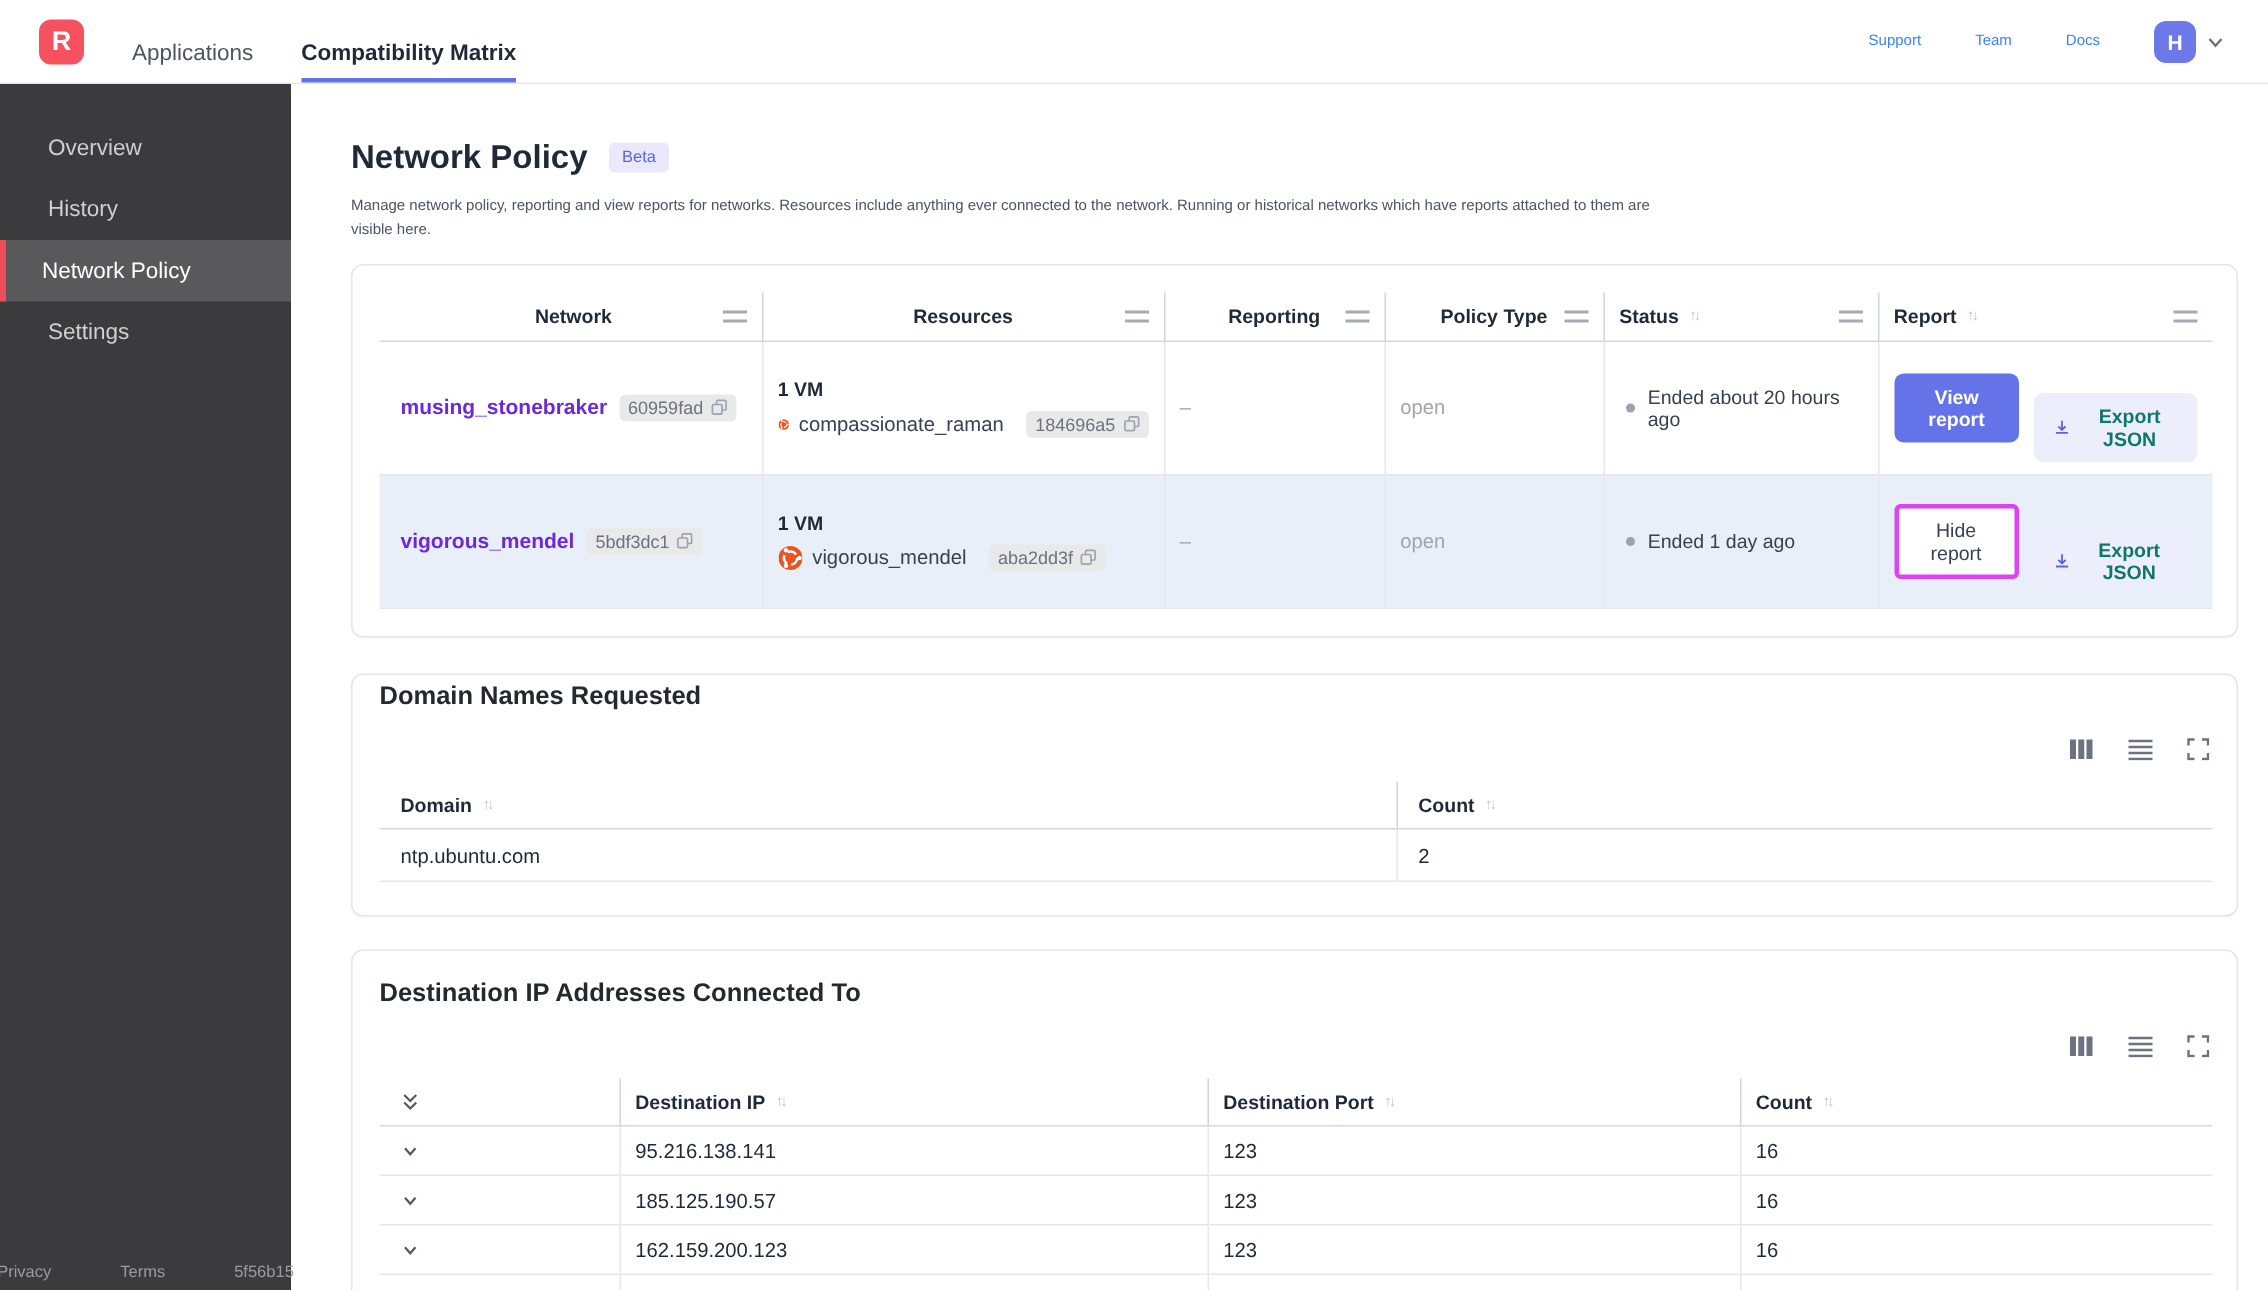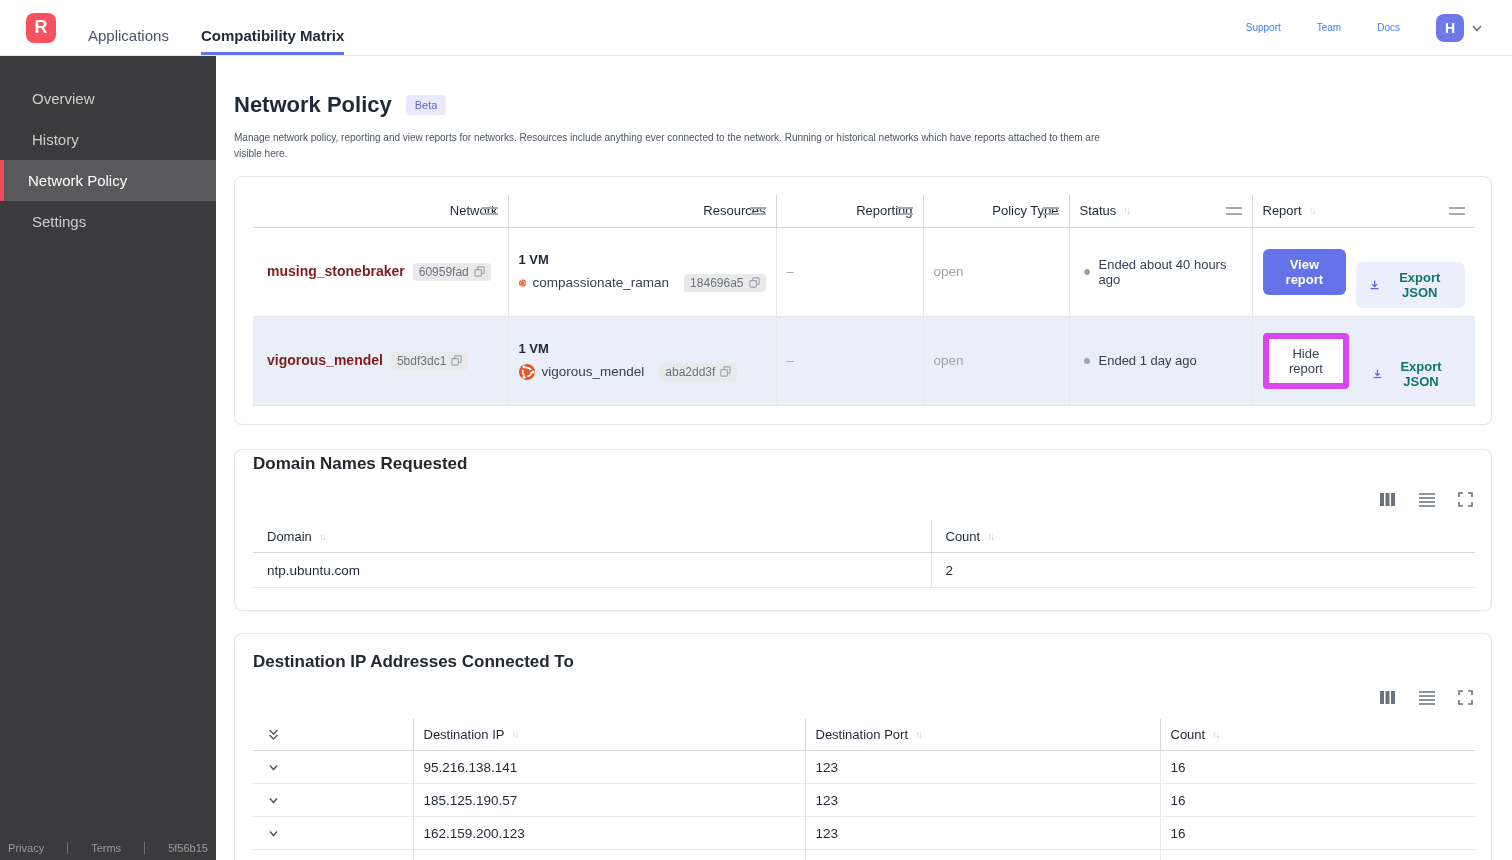--- a/index.html
+++ b/index.html
@@ -16,21 +16,21 @@
   .nav-tab { display:flex; align-items:center; margin-right:32px; font-size:15px;
     color:#4b5563; cursor:pointer; border-bottom:3px solid transparent; padding-top:18px; }
   .nav-tab.active { color:#1f2937; font-weight:bold; border-bottom-color:#6573e8; }
   .nav-right { margin-left:auto; display:flex; align-items:center; margin-right:28px; }
   .nav-link { font-size:10px; color:#3b82f6; margin-right:36px; cursor:pointer; }
   .avatar { width:28px; height:28px; border-radius:8px; background:#6d79e8; color:#fff;
     font-size:14px; font-weight:bold; display:flex; align-items:center; justify-content:center; }
   .nav-caret { margin-left:6px; color:#6b7280; display:flex; align-items:center; }
 
   
-  .sidebar { position:absolute; left:0; top:56px; bottom:0; width:216px; background:#3b3b3d; }
+  .sidebar { position:absolute; left:0; top:56px; bottom:0; width:194px; background:#3b3b3d; }
   .side-list { padding-top:22px; }
   .side-item { height:41px; display:flex; align-items:center; padding-left:28px;
     font-size:15px; color:#cfcfcf; cursor:pointer; border-left:4px solid transparent; }
   .side-item.active { background:#59595c; color:#fff; border-left-color:#ee4c5a; padding-left:24px; }
   .side-footer { position:absolute; bottom:6px; left:0; right:0; display:flex;
     align-items:center; justify-content:center; font-size:11px; color:#9b9b9b;gap:14px; }
   .side-footer .sep { width:1px; height:12px; background:#6f6f71; margin:0 9px; }
   .side-footer span { cursor:default; }
   .side-footer .lnk { cursor:pointer; }
 
@@ -47,46 +47,46 @@
     box-shadow:0 1px 2px rgba(0,0,0,.03); }
   .card-1 { margin-top:14px; padding:18px; }
   .card-2 { margin-top:24px; padding:4px 18px 22px 18px; }
   .card-3 { margin-top:22px; padding:18px; height:600px; overflow:hidden; }
   .card-title { font-size:17px; font-weight:bold; color:#24292f; }
   .card-toolbar { display:flex; justify-content:flex-end; align-items:center; gap:22px;
     margin-top:18px; margin-bottom:14px; color:#6b7280; }
   .tool-icon { cursor:pointer; display:flex; }
 
   table { border-collapse:collapse; width:100%; table-layout:fixed; }
-  th { text-align:right; font-size:13px; font-weight:normal; color:#1f2937;
+  th { text-align:center; font-size:13px; font-weight:bold; color:#1f2937;
     padding:8px 10px; border-bottom:1px solid #d7d7db; position:relative; height:32px; }
   .th-inner { display:flex; align-items:center; gap:7px; }
   .handle { position:absolute; right:10px; top:50%; margin-top:-4px; width:16px; height:8px;
     border-top:2px solid #a6abb3; border-bottom:2px solid #a6abb3; cursor:col-resize; }
   th.sep { border-right:1px solid #d1d5db; }
   .sort { font-size:10px; color:#c3c7cd; letter-spacing:-2px; cursor:pointer; }
   td { font-size:13.5px; color:#1f2937; padding:8px 10px; border-bottom:1px solid #e5e7eb; }
   td.sep { border-right:1px solid #e5e7eb; }
   .t1 td { height:55px; }
   .t1 tr.selected td { background:#e9eff9; }
   .pad14 { padding-left:14px; }
 
-  .net-name { font-weight:bold; font-size:14px; color:#7f1d1d; }
+  .net-name { font-weight:bold; font-size:14px; color:#6d28d9; }
   .hash-pill { display:inline-flex; align-items:center; gap:5px; background:#e9e9ea;
     color:#6b7280; font-size:12px; border-radius:4px; padding:2px 6px; margin-left:8px; cursor:pointer; }
   .vm-line { font-weight:bold; font-size:13px; }
   .res-line { display:flex; align-items:center; gap:7px; margin-top:7px; font-size:13.5px; color:#374151; }
   .muted { color:#a1a5ab; }
   .status-cell { display:flex; align-items:center; gap:9px; color:#374151; font-size:13px; }
   .dot { width:6px; height:6px; border-radius:50%; background:#9ca3af; flex:none; }
 
   .btn { display:inline-flex; align-items:center; gap:7px; font-size:13px; font-weight:bold;
     border-radius:6px; padding:8px 13px; cursor:pointer; border:none; font-family:inherit; }
   .btn-primary { background:#6573e8; color:#fff; }
-  .btn-outline { background:#fff; color:#374151; border:6px solid #d946ef; border-radius:4px;
+  .btn-outline { background:#fff; color:#374151; border:3px solid #d946ef; border-radius:4px;
     font-weight:normal; padding:7px 12px;text-align:center; }
   .btn-soft { background:#eceefb; color:#0f766e; margin-left:10px;margin-top:26px; }
   .report-cell { display:flex; align-items:center; }
 
   .t2 td { height:35px; }
   .t3 th { height:30px; }
   .t3 td { height:33px; padding-top:6px; padding-bottom:6px; }
   .chev { color:#555a61; display:flex; }
   .dbl-chev { color:#555a61; display:flex; }
   svg { display:block; }
@@ -202,21 +202,21 @@
                     <rect x="1" y="4" width="7" height="7" rx="1" fill="#e9e9ea" stroke="#9ca3af" stroke-width="1.2"></rect>
                   </svg>
                 </span>
             </div>
           </td>
           <td class="sep muted">–</td>
           <td class="sep muted">open</td>
           <td class="sep pad14">
               <span class="status-cell">
                 <span class="dot"></span>
-                <span>Ended about 40 hours ago</span>
+                <span>Ended about 20 hours ago</span>
               </span>
             </td>
           <td>
             <span class="report-cell">
               <button class="btn btn-primary">View report</button>
               <button class="btn btn-soft">
                 <svg width="14" height="14" viewBox="0 0 14 14">
                     <path d="M7 1.5 V8.5 M4 6 L7 9 L10 6" fill="none" stroke="#5a64e0" stroke-width="1.5"></path>
                     <path d="M2 11.5 H12" stroke="#5a64e0" stroke-width="1.5"></path>
                   </svg>

